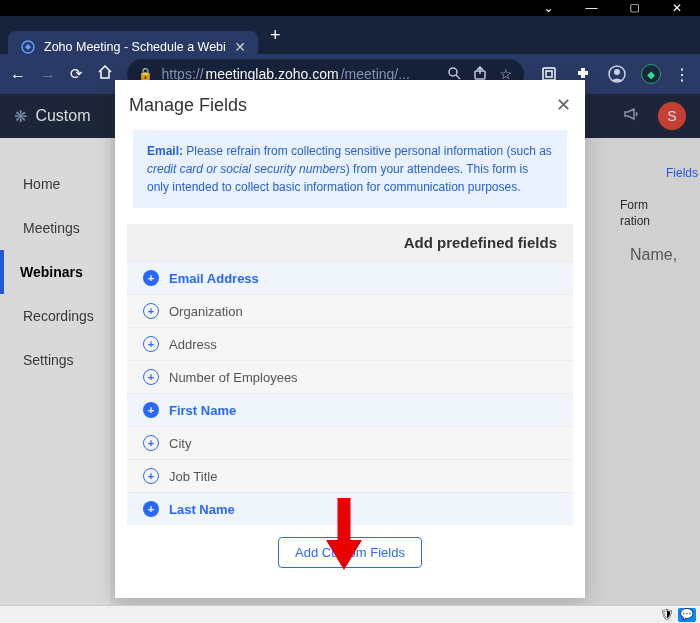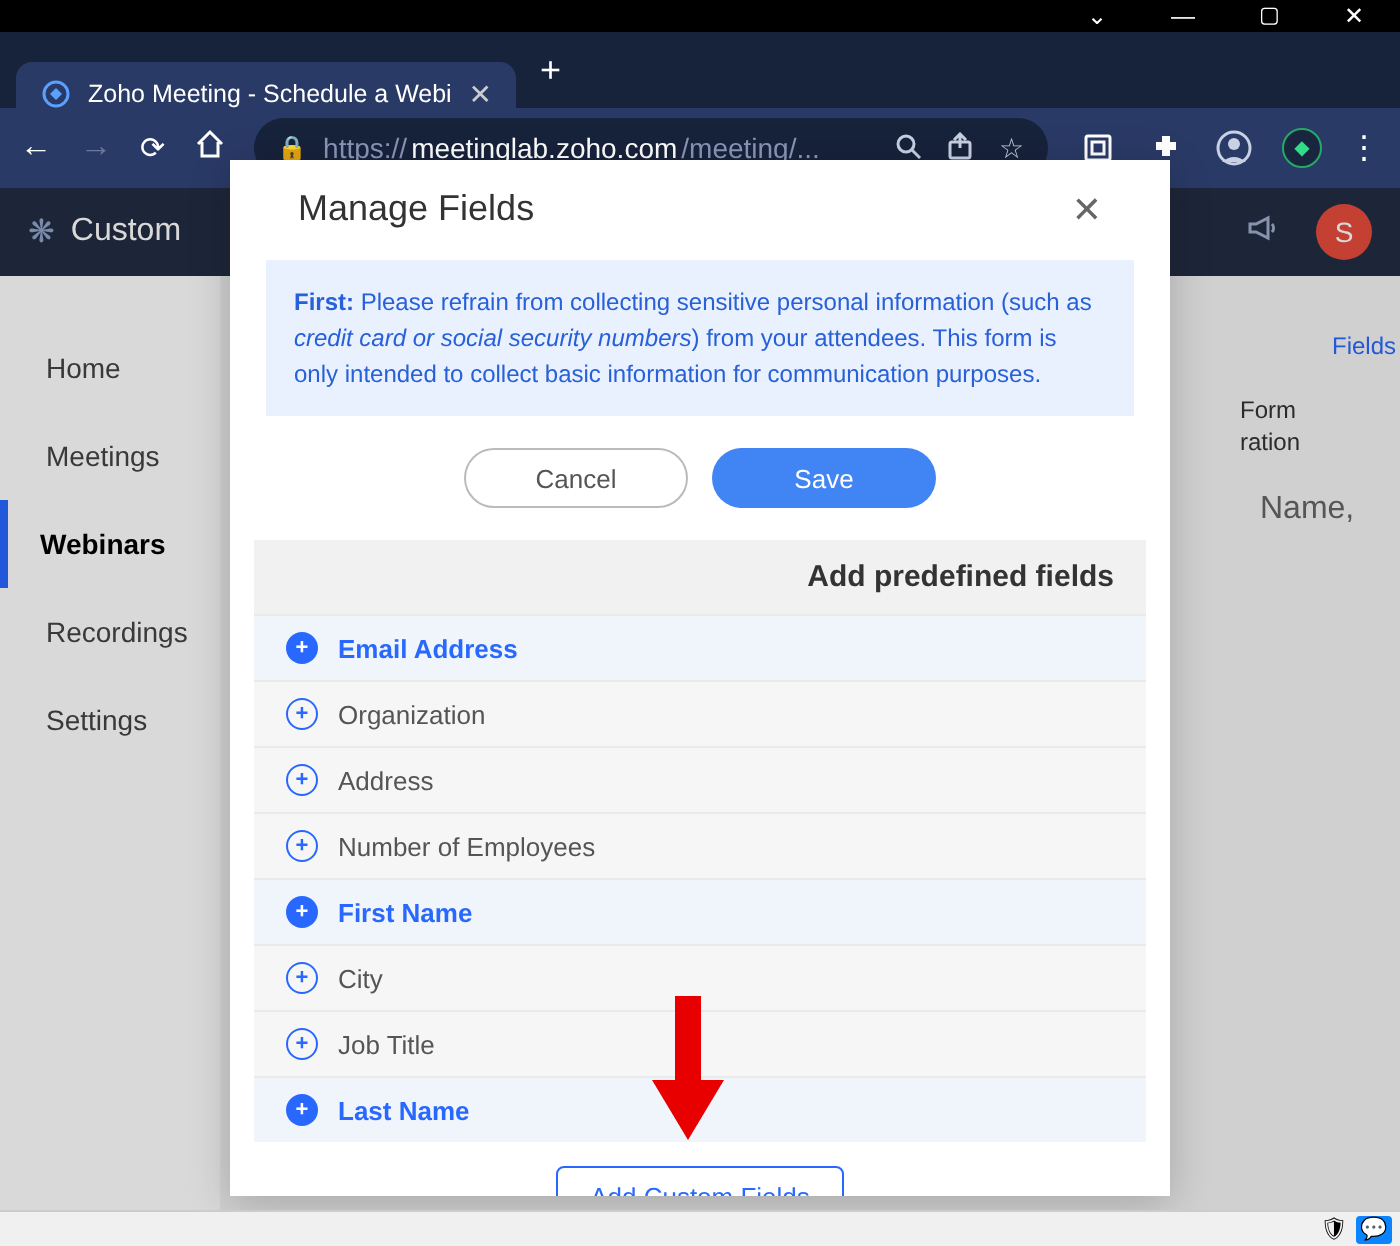--- a/index.html
+++ b/index.html
@@ -43,21 +43,21 @@
     .sidebar-item.active { color: #000; font-weight: 600; border-left: 4px solid #2968ff; padding-left: 16px; }
     .content-bg { flex: 1; background: #f5f5f5; padding: 20px; position: relative; }
     .bg-link1 { position:absolute; top:28px; left:520px; font-size:12px; color:#2968ff;margin-left:36px; }
     .bg-text1 { position:absolute; top:60px; left:510px; font-size:12px; color:#333; }
     .bg-text2 { position:absolute; top:76px; left:510px; font-size:12px; color:#333; }
     .bg-name { position:absolute; top:108px; left:520px; font-size:16px; color:#666; }
 
     
     .modal-overlay { position: absolute; inset: 0; top: 94px; background: rgba(0,0,0,0.15); display: flex; justify-content: center; }
     .modal { width: 470px; height: 518px; background: #fff; box-shadow: 0 4px 20px rgba(0,0,0,0.2); display: flex; flex-direction: column; overflow: hidden; margin-top: -14px; }
-    .modal-hdr { display: flex; align-items: flex-start; padding: 14px 34px; }
+    .modal-hdr { display: flex; align-items: center; padding: 14px 14px; }
     .modal-title { font-size: 18px; color: #333; font-weight: 400; }
     .modal-close { margin-left: auto; color: #666; font-size: 18px; cursor: pointer; }
     .modal-scroll { flex: 1; overflow-y: scroll; padding: 0 12px 12px 12px; }
     .modal-scroll::-webkit-scrollbar { width: 8px; }
     .modal-scroll::-webkit-scrollbar-thumb { background: #c4c4c4; border-radius: 4px; }
     .modal-scroll::-webkit-scrollbar-track { background: #f0f0f0; }
 
     .note-box { background: #eaf1fe; padding: 12px 14px; margin: 0 6px 16px 6px; font-size: 12px; color: #2760d8; line-height: 1.5; }
     .note-label { font-weight: 600; }
     .note-em { font-style: italic; text-align: right; }
@@ -190,29 +190,21 @@
 </div>
 
 <div class="modal-overlay">
   <div class="modal">
     <div class="modal-hdr">
       <span class="modal-title">Manage Fields</span>
       <span class="modal-close">✕</span>
     </div>
     <div class="modal-scroll">
       <div class="note-box">
-        <span class="note-label">First:</span><span> Please refrain from collecting sensitive personal information (such as </span><span class="note-em">credit card or social security numbers</span><span>) from your attendees. This form is only intended to collect basic information for communication purposes.</span>
-      </div>
-      <div class="btn-row">
-        <div class="btn btn-cancel">
-            <span>Cancel</span>
-          </div>
-        <div class="btn btn-save">
-            <span>Save</span>
-          </div>
+        <span class="note-label">Email:</span><span> Please refrain from collecting sensitive personal information (such as </span><span class="note-em">credit card or social security numbers</span><span>) from your attendees. This form is only intended to collect basic information for communication purposes.</span>
       </div>
       <div class="section">
         <div class="section-title">Add predefined fields</div>
         <div id="field-list">
             <div class="field-row bold">
               <span class="plus-fill">+</span>
               <span class="field-label">Email Address</span>
             </div>
             <div class="field-row">
               <span class="plus-outline">+</span>

